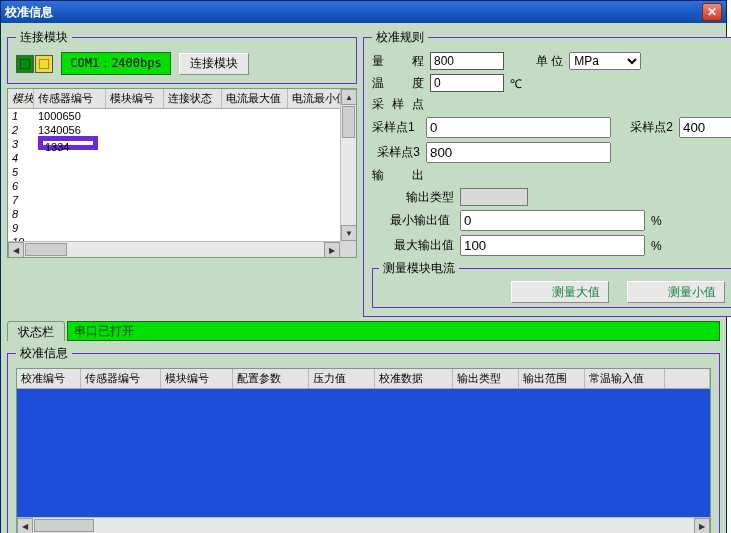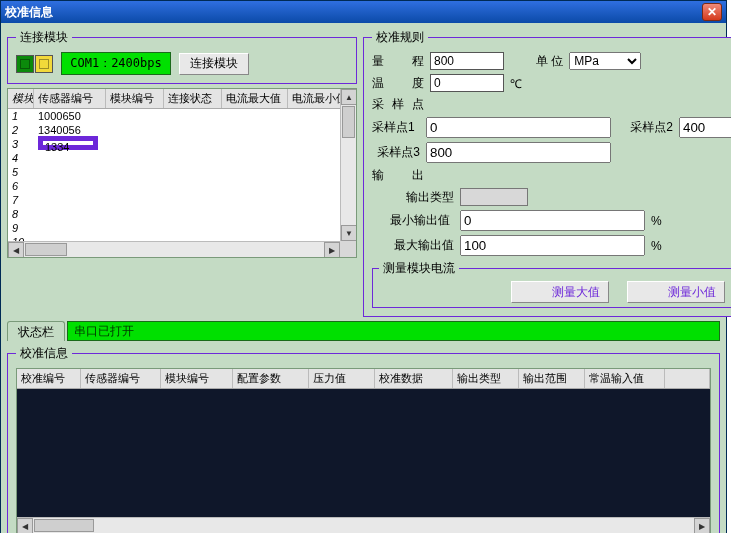--- a/index.html
+++ b/index.html
@@ -98,21 +98,21 @@
     height: 22px;
     background: #e8e8e8;
     border: 1px solid #888;
     border-top-color: #fff;
     border-left-color: #fff;
     padding: 0 8px;
     cursor: pointer;
     font-size: 12px;
   }
   .btn:disabled {
-    color: #6d28d9;
+    color: #15803d;
     cursor: default;
     padding-left: 40px;
   }
   .listview {
     border: 1px solid #7a9a7a;
     background: #fff;
     height: 170px;
     overflow: hidden;
     position: relative;
   }
@@ -260,21 +260,21 @@
     border: 1px solid #1a6a1a;
     display: flex;
     align-items: center;
     padding: 0 6px;
     color: #003300;
   }
 
   .info-box { min-height: 180px; }
   .info-listview {
     border: 1px solid #7a9a7a;
-    background: #0f172a;
+    background: #1d4ed8;
     height: 166px;
     position: relative;
     overflow: hidden;
   }
   .info-header {
     display: flex;
     background: #e4e4e4;
     border-bottom: 1px solid #aaa;
     font-size: 11px;
   }

